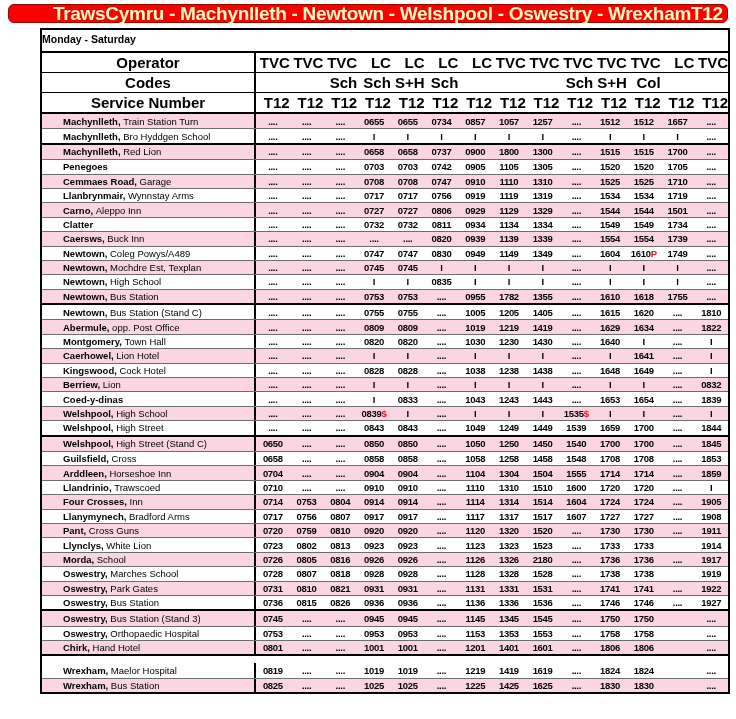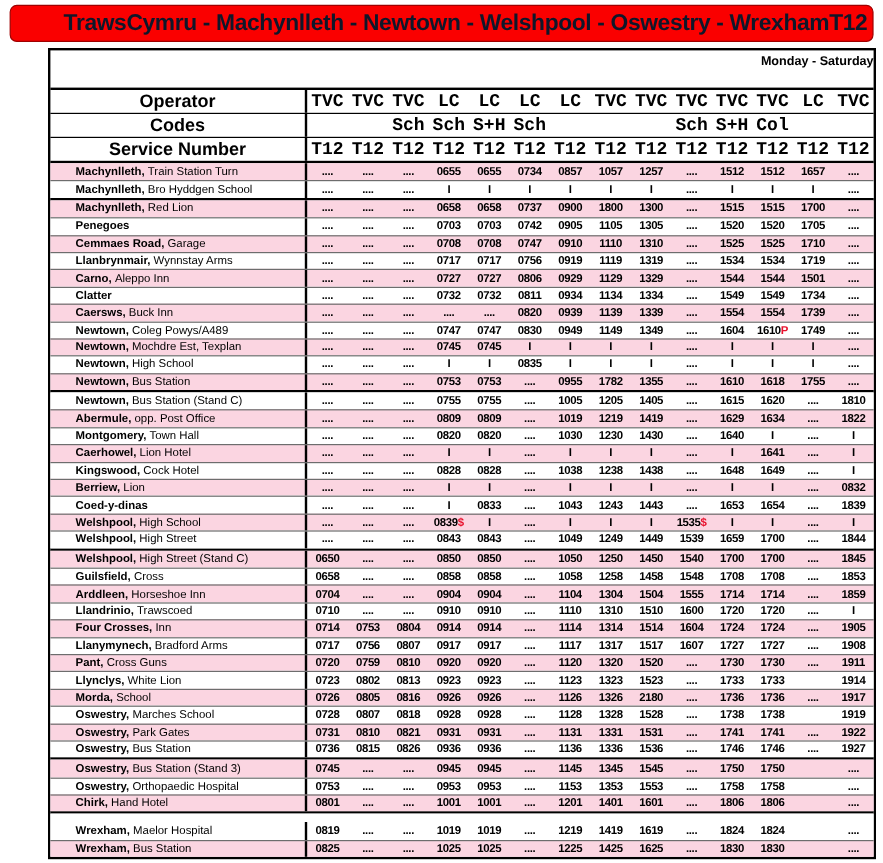--- a/index.html
+++ b/index.html
@@ -5,56 +5,56 @@
   * { box-sizing: border-box; }
   html, body {
     margin: 0; padding: 0;
     width: 736px; height: 719px;
     background: #fff;
     font-family: "Liberation Sans", sans-serif;
     overflow: hidden;
   }
   .banner {
     margin: 4px 8px 0 8px;
-    height: 31px;
+    height: 19px;
     background: #FA0000;
     border: 1px solid #a00000;
     border-radius: 6px;
     display: flex;
     align-items: center;
     padding: 0 20px 0 44px;
-    color: #0f172a;
+    color: #fef9c3;
     font-weight: bold;
     font-size: 19px;
     letter-spacing: -0.3px;
     white-space: nowrap;
   }
   .timetable {
     margin: 5px 6px 0 40px;
     border: 2px solid #000;
     background: #fff;
   }
   .subtitle {
-    text-align: right;
+    text-align: left;
     font-weight: bold;
     font-size: 10.5px;
-    padding: 3px 0 16px 0;
+    padding: 3px 0 6px 0;
     border-bottom: 2px solid #000;
   }
   .hrow { display: flex; align-items: stretch; font-weight: bold; font-size: 15px; }
   .hrow-operator, .hrow-codes { border-bottom: 1px solid #000; }
   .hrow-service { border-bottom: 2px solid #000; }
   .hlabel {
     width: 214px;
     text-align: center;
     border-right: 2px solid #000;
     padding: 1px 0;
   }
   .hcells { flex: 1; display: flex; }
-  .hcell { flex: 1; text-align: center; padding: 1px 0; white-space: nowrap; font-family: Liberation Mono, monospace; }
+  .hcell { flex: 1; text-align: right; padding: 1px 0; white-space: nowrap; }
   .hrow-codes .hlabel, .hrow-codes .hcell { min-height: 13px; }
   .section { border-bottom: 2px solid #000; }
   .section:last-child { border-bottom: none; }
   .spacer { height: 7px; background: #fff; }
   .row {
     display: flex;
     align-items: center;
     height: 14.4px;
     font-size: 9.5px;
     background: #fff;

